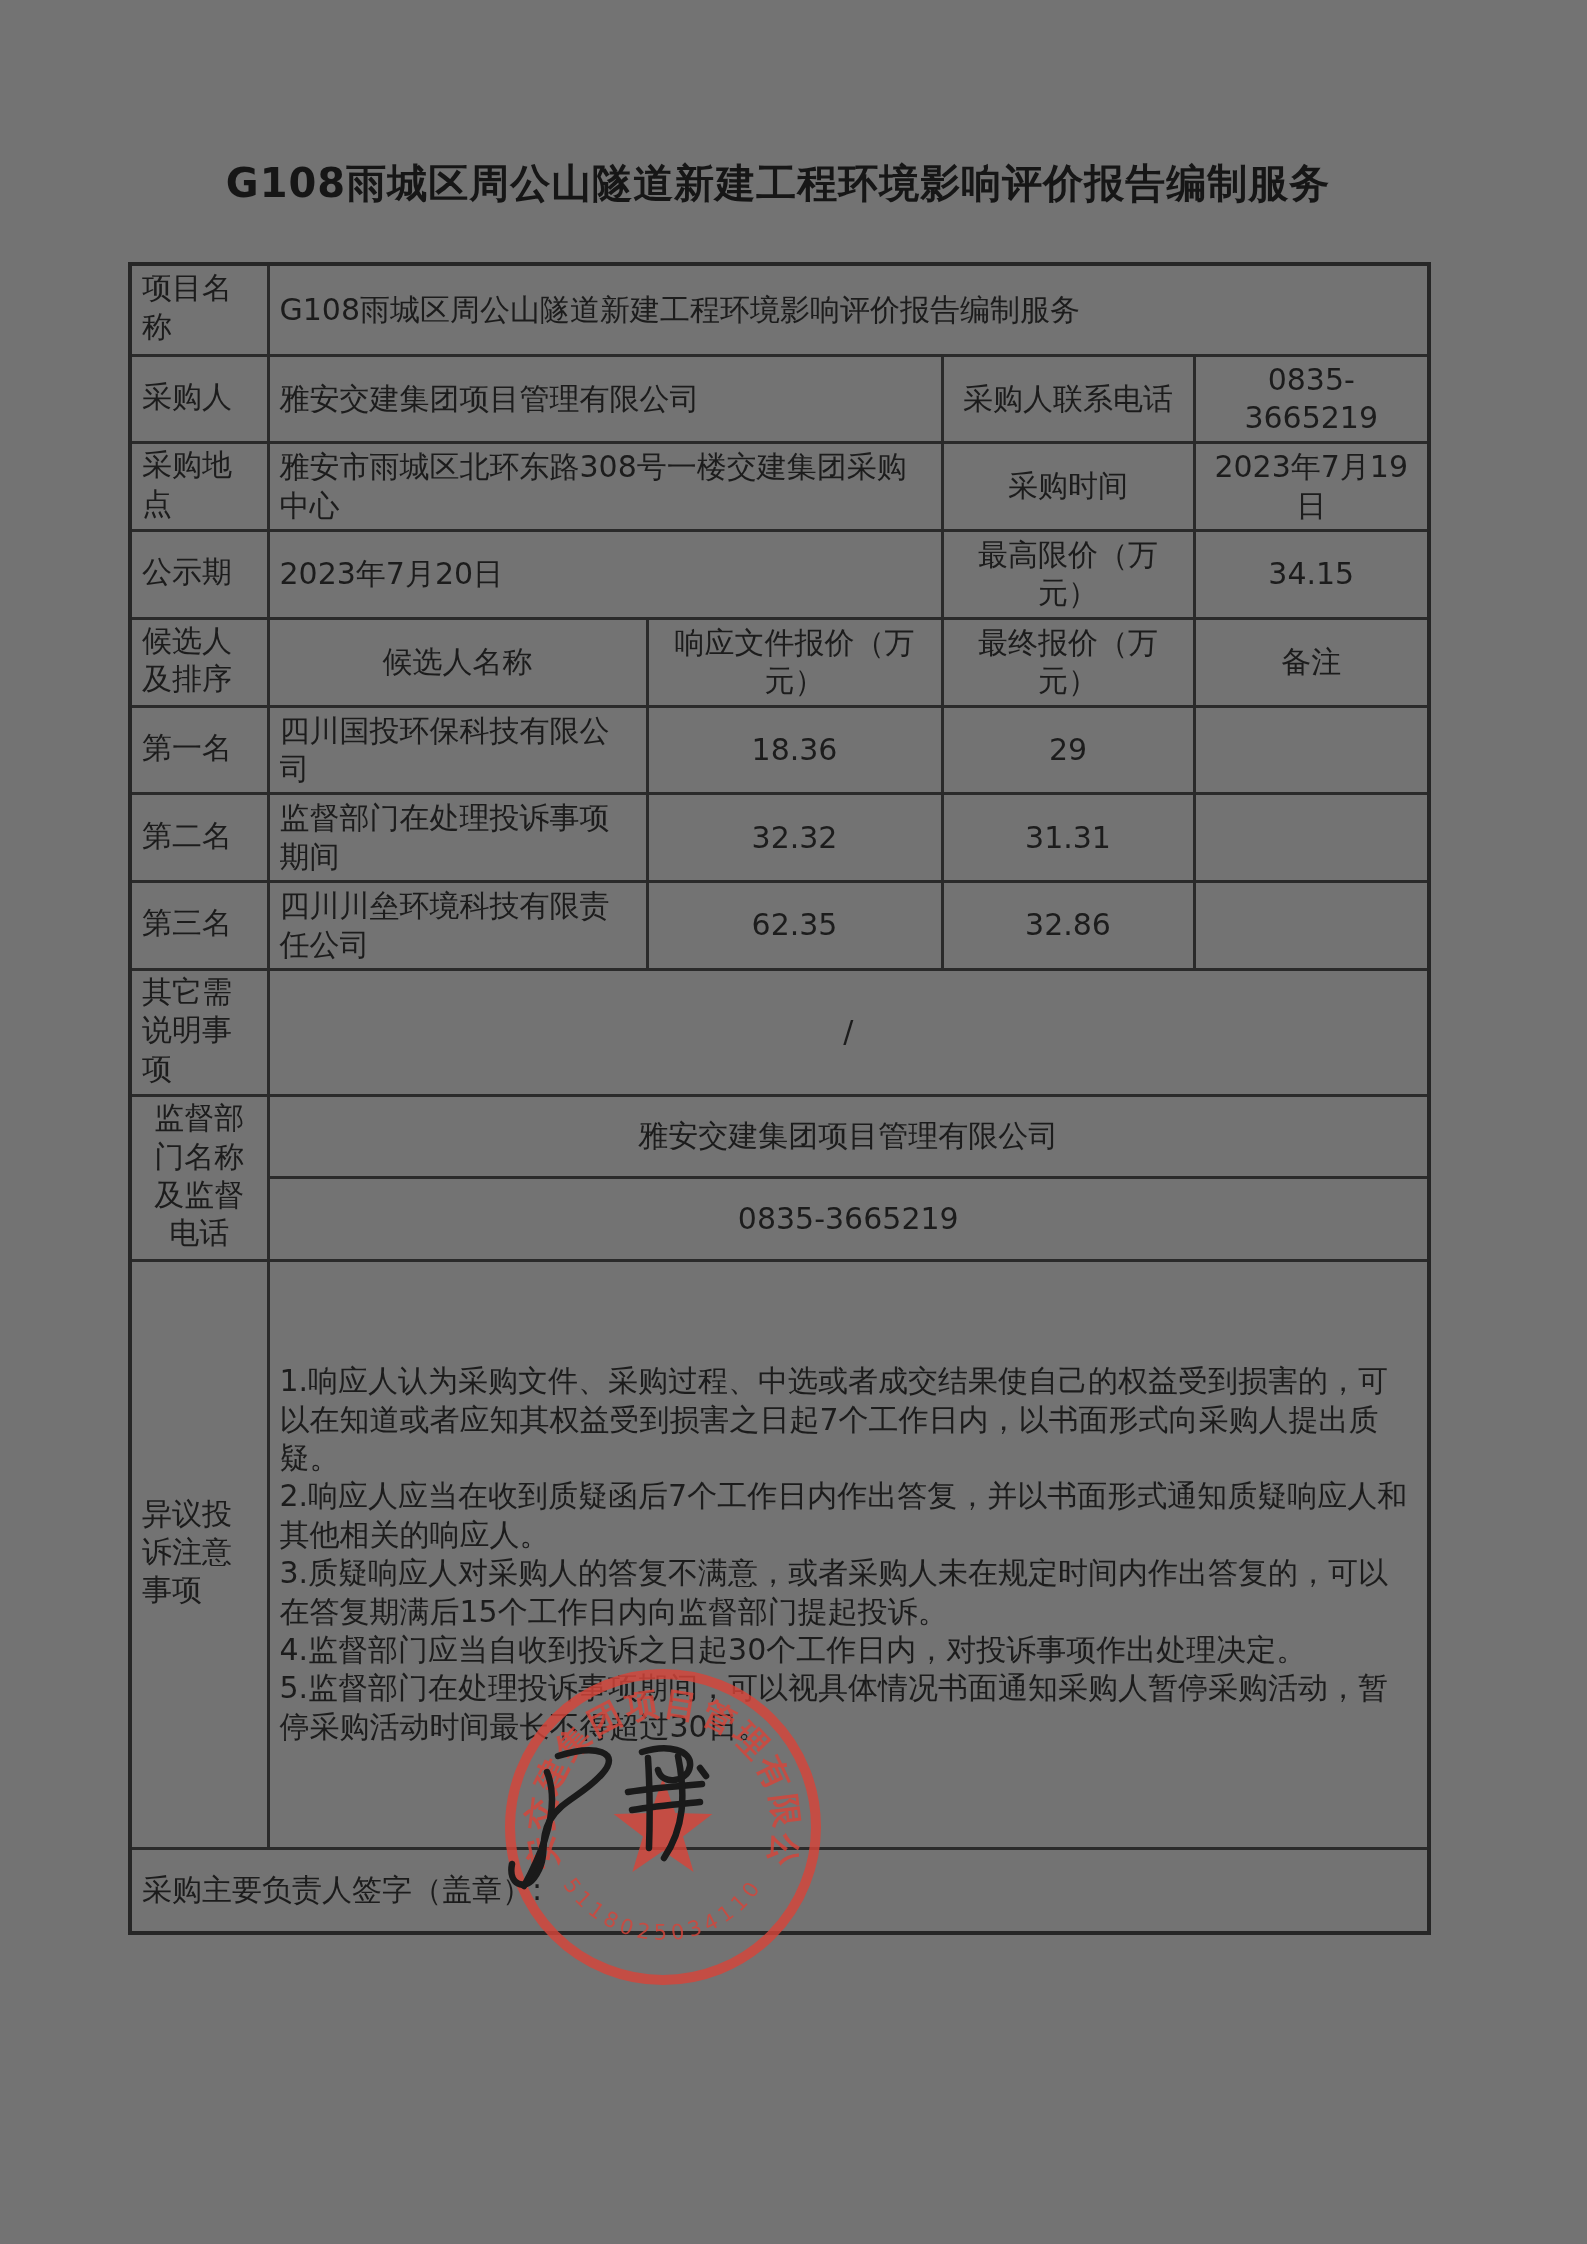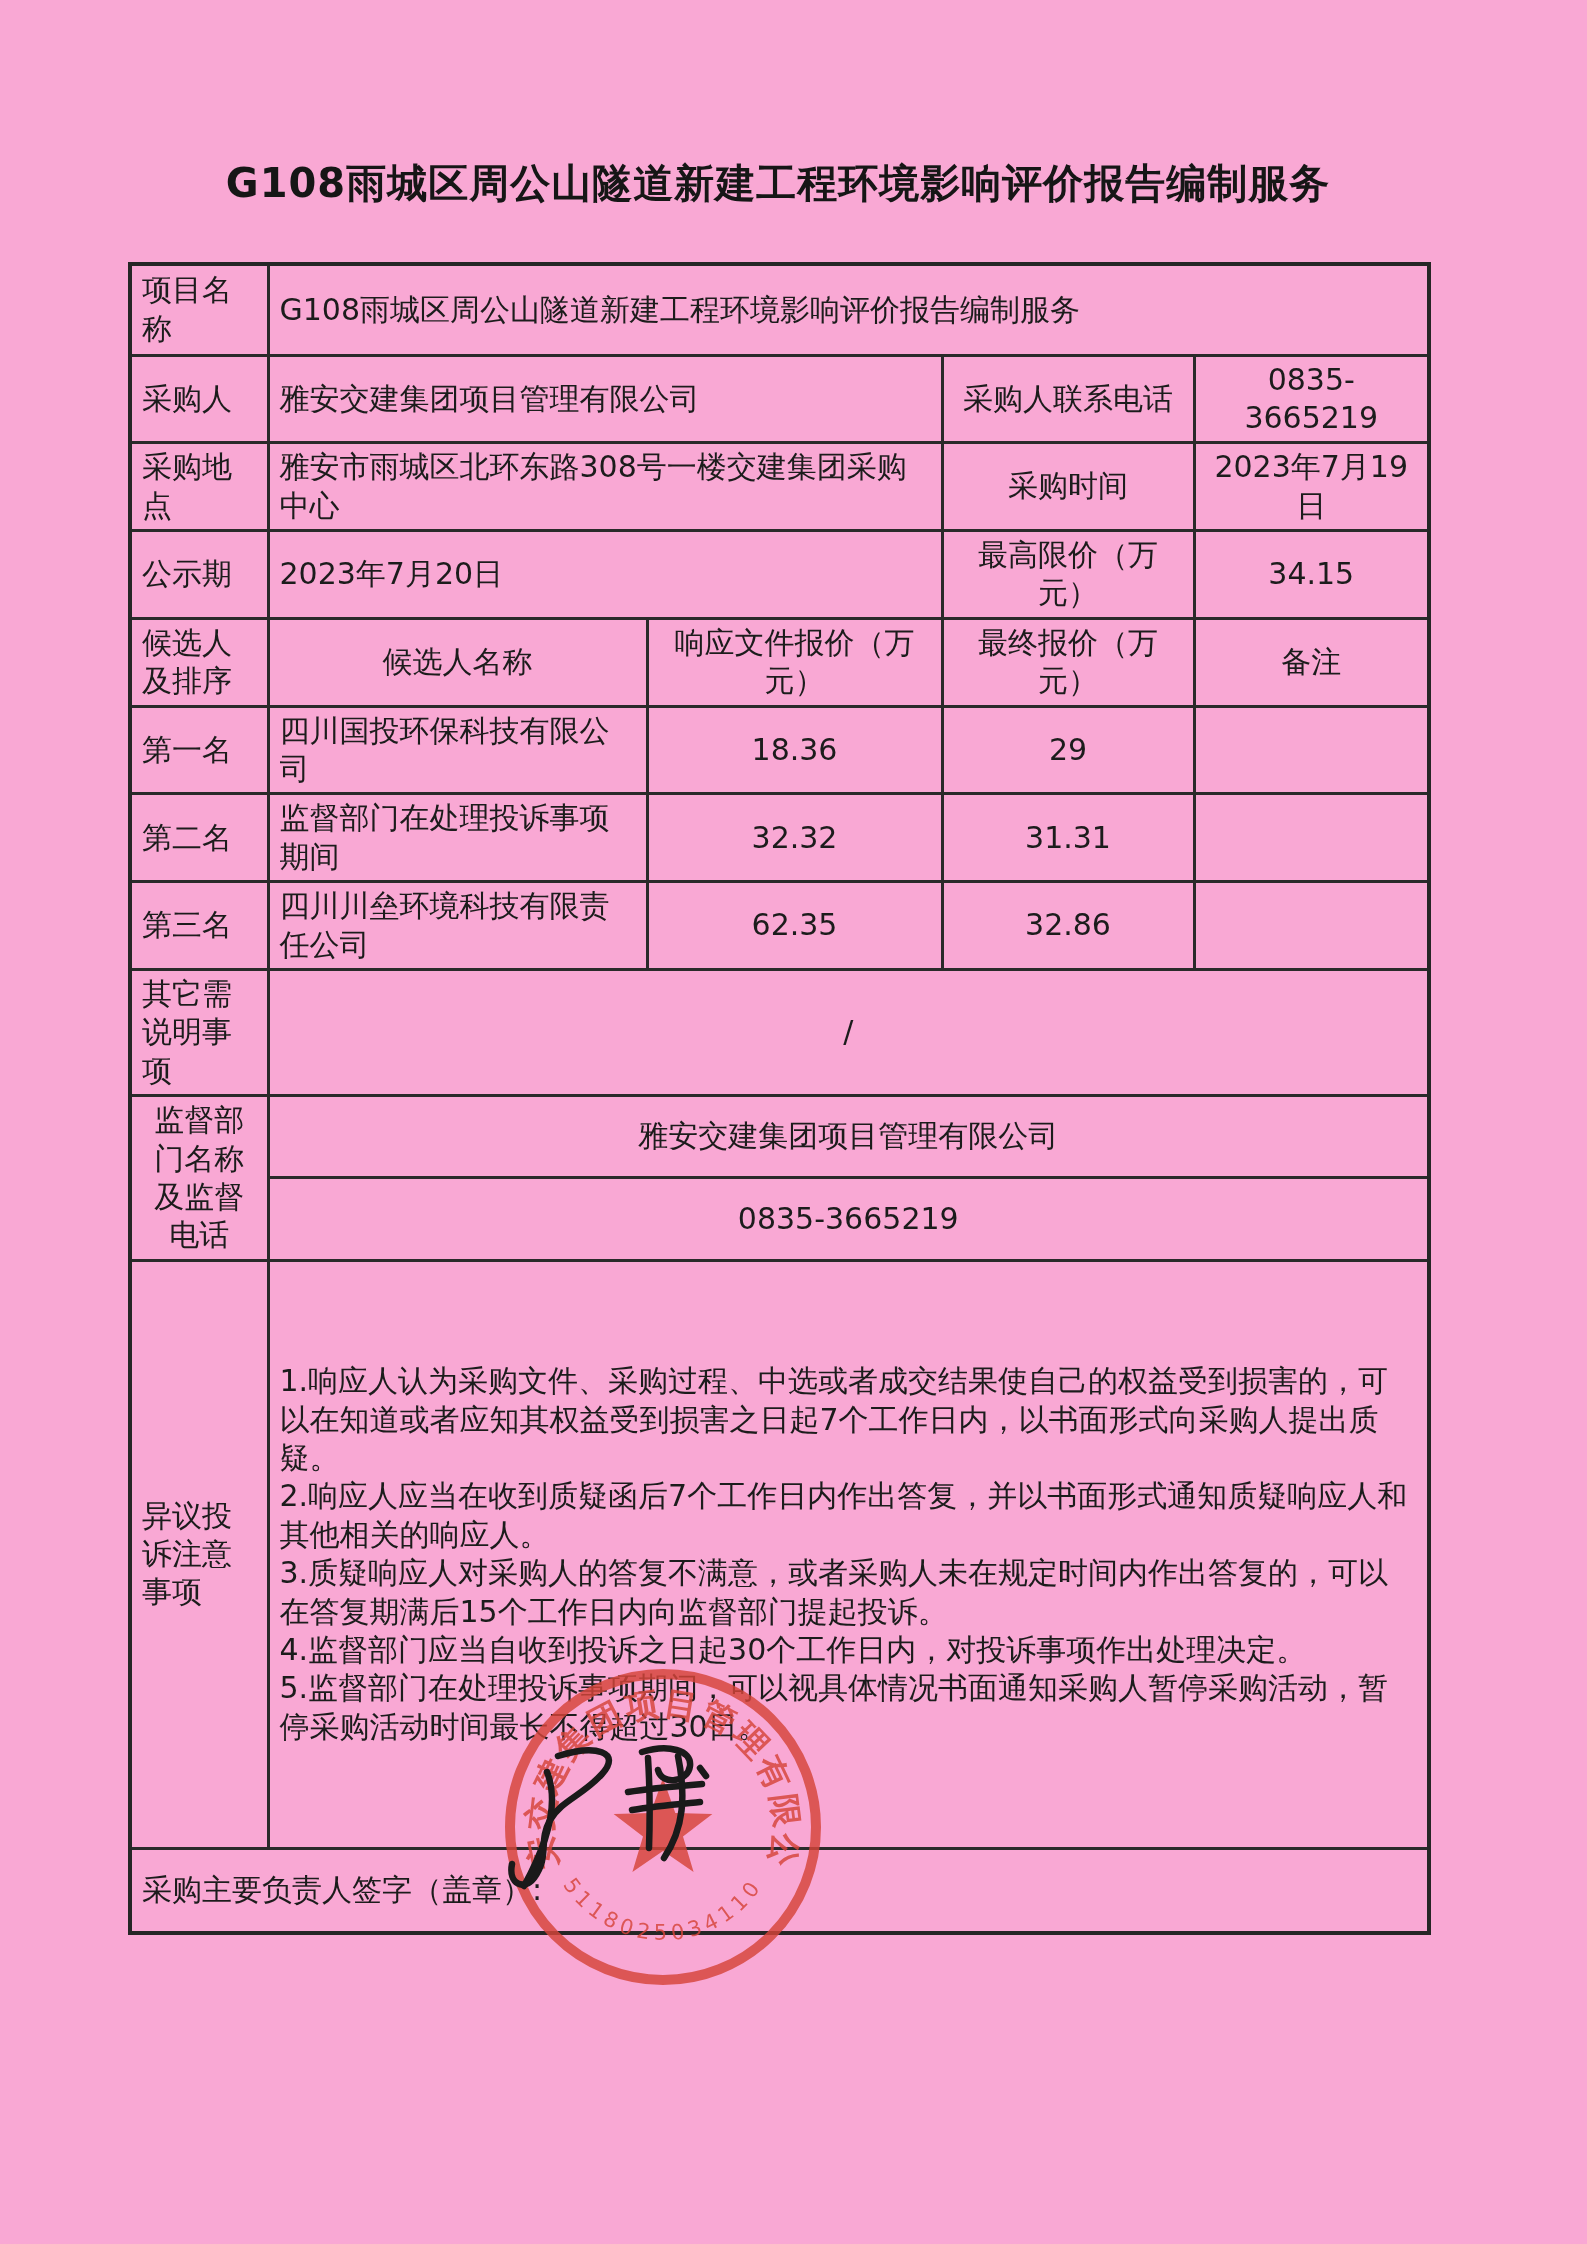--- a/index.html
+++ b/index.html
@@ -4,40 +4,40 @@
 <style>
   html,body{margin:0;padding:0;}
   body{
     width:1587px;height:2244px;
     background:#ffffff;
     font-family:"DejavU Sans","DejaVu Sans",sans-serif;
     color:#1f1f1f;
     position:relative;
     -webkit-font-smoothing:antialiased;
   }
-  .page{position:absolute;inset:0;background:#f9a8d4;}
+  .page{position:absolute;inset:0;background:#737373;}
   .doc-title{
     position:absolute;left:128px;top:156px;width:1300px;
     text-align:center;font-weight:bold;font-size:40px;line-height:54px;
     color:#161616;letter-spacing:1px;
   }
   table.main{
     position:absolute;left:128px;top:262px;
     border-collapse:collapse;table-layout:fixed;
     border:4px solid #262626;
   }
   table.main td{
     border:3px solid #2a2a2a;
     font-size:30px;line-height:1.28;
     vertical-align:middle;
     padding:4px 10px;
     color:#1c1c1c;
     overflow:hidden;
   }
-  td.lab{padding:4px 4px 4px 7px;}
+  td.lab{padding:4px 4px 4px 7px;font-family:Liberation Mono, monospace;}
   td.ctr{text-align:center;}
   td.val{padding-left:12px;}
   .notice-cell{font-size:29px;line-height:47px;padding:10px 14px 10px 14px;}
   .sig-cell{font-size:30px;padding-left:6px;margin-top:43px;}
   .overlay{position:absolute;left:0;top:0;pointer-events:none;}
 </style>
 </head>
 <body>
 
 <div class="page">

